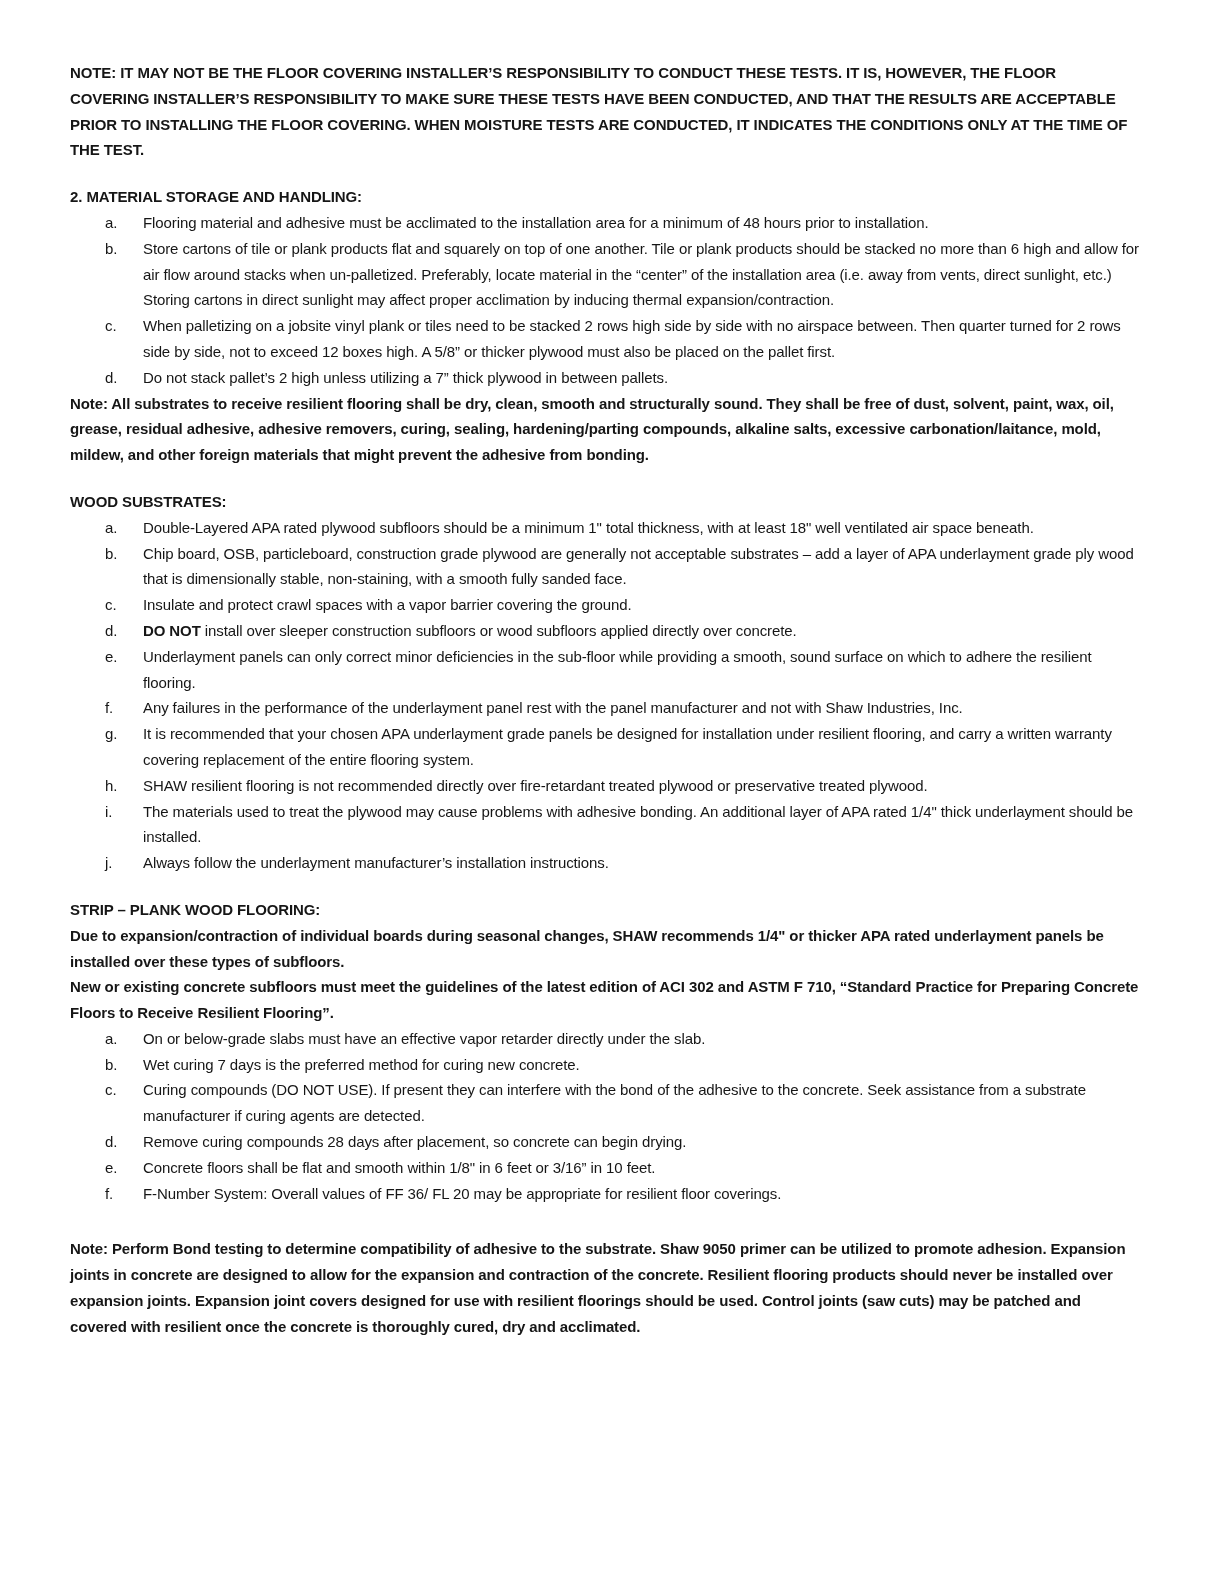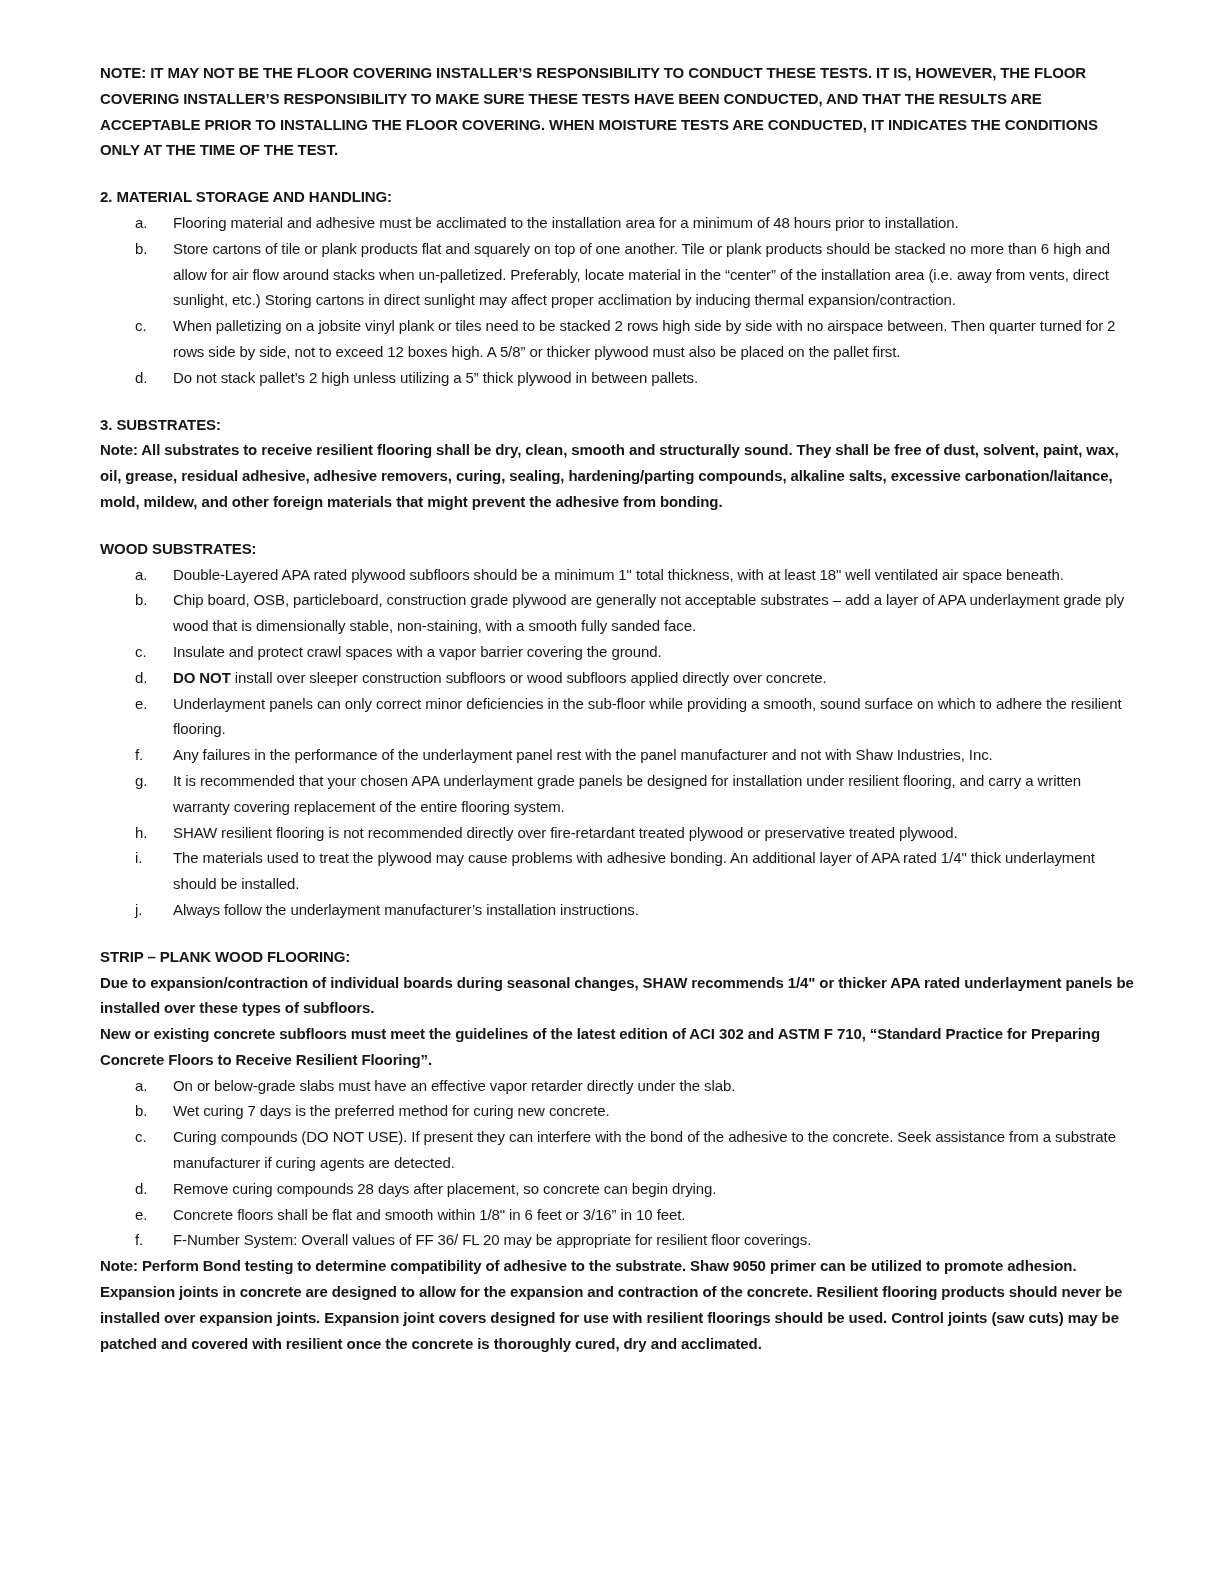--- a/index.html
+++ b/index.html
@@ -7,31 +7,31 @@
     width: 1224px;
     height: 1584px;
     font-family: "Liberation Sans", sans-serif;
     font-size: 15px;
     line-height: 1.72;
     color: #161616;
     letter-spacing: -0.1px;
     overflow: hidden;
   }
   .page {
-    padding: 60px 66px 40px 100px;
+    padding: 60px 66px 40px 70px;
     box-sizing: border-box;
     width: 1205px;
     height: 1584px;
   }
   p, h2 { margin: 0; padding: 0; font-size: 15px; font-weight: bold; }
   h2 { font-weight: bold; }
   .bold { font-weight: bold; }
   .gap { margin-top: 21px; }
   .gap-sm { margin-top: 14px; }
-  .gap-lg { }
+  .gap-lg { margin-top: 30px; }
   .list { margin: 0; }
   .li { display: flex; align-items: flex-start; }
   .li .marker {
     flex: 0 0 38px;
     margin-left: 35px;
     box-sizing: border-box;
   }
   .li .li-text { flex: 1 1 auto; }
   strong { font-weight: bold; margin-top: 41px; }
 </style>
@@ -51,25 +51,24 @@
       <div class="li">
         <span class="marker">b.</span>
         <span class="li-text">Store cartons of tile or plank products flat and squarely on top of one another. Tile or plank products should be stacked no more than 6 high and allow for air flow around stacks when un-palletized. Preferably, locate material in the “center” of the installation area (i.e. away from vents, direct sunlight, etc.) Storing cartons in direct sunlight may affect proper acclimation by inducing thermal expansion/contraction.</span>
       </div>
       <div class="li">
         <span class="marker">c.</span>
         <span class="li-text">When palletizing on a jobsite vinyl plank or tiles need to be stacked 2 rows high side by side with no airspace between. Then quarter turned for 2 rows side by side, not to exceed 12 boxes high. A 5/8” or thicker plywood must also be placed on the pallet first.</span>
       </div>
       <div class="li">
         <span class="marker">d.</span>
-        <span class="li-text">Do not stack pallet’s 2 high unless utilizing a 5” thick plywood in between pallets.</span>
+        <span class="li-text">Do not stack pallet’s 2 high unless utilizing a 7” thick plywood in between pallets.</span>
       </div>
     </div>
 
-  <h2 class="gap">3. SUBSTRATES:</h2>
   <p class="bold">Note: All substrates to receive resilient flooring shall be dry, clean, smooth and structurally sound. They shall be free of dust, solvent, paint, wax, oil, grease, residual adhesive, adhesive removers, curing, sealing, hardening/parting compounds, alkaline salts, excessive carbonation/laitance, mold, mildew, and other foreign materials that might prevent the adhesive from bonding.</p>
 
   <h2 class="gap">WOOD SUBSTRATES:</h2>
   <div class="list">
       <div class="li">
         <span class="marker">a.</span>
         <span class="li-text">Double-Layered APA rated plywood subfloors should be a minimum 1" total thickness, with at least 18" well ventilated air space beneath.</span>
       </div>
       <div class="li">
         <span class="marker">b.</span>

